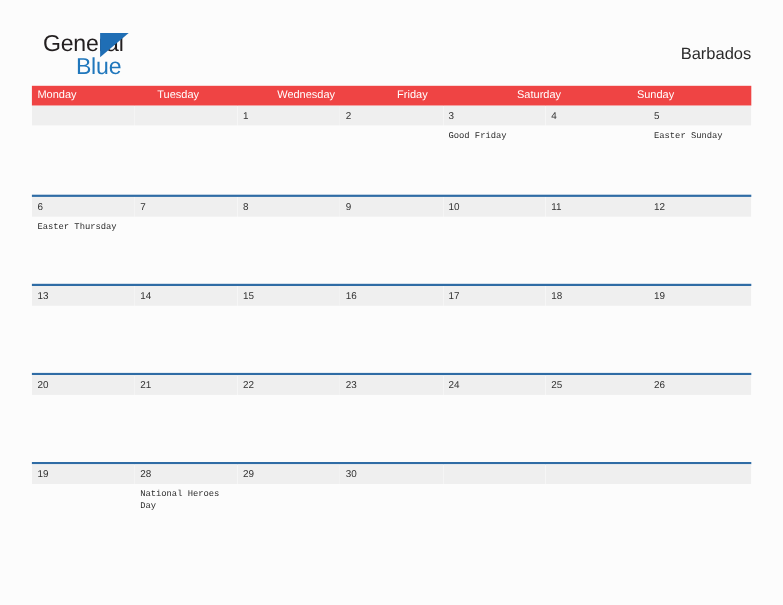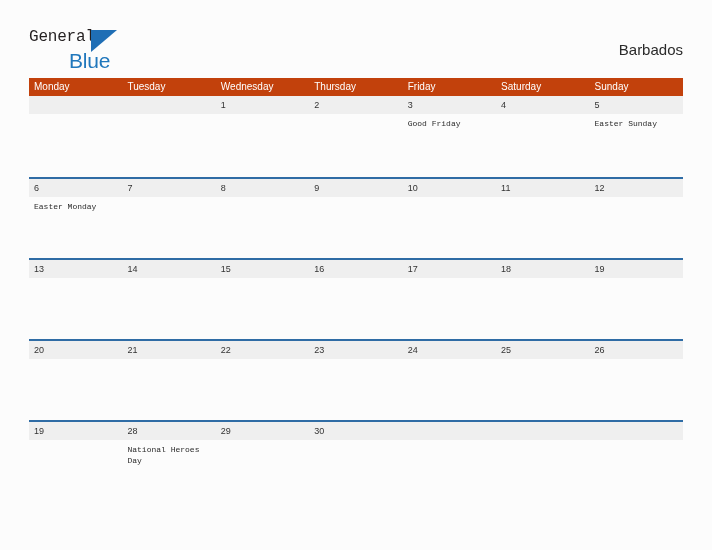--- a/index.html
+++ b/index.html
@@ -26,26 +26,26 @@
 
   .logo {
     position: absolute;
     left: 29px;
     top: 28px;
     width: 150px;
     height: 46px;
   }
   .logo-general {
     position: absolute;
-    left: 0;
+    left: 10px;
     top: 0;
-    font-size: 16px;
+    font-size: 21px;
     letter-spacing: -0.2px;
     color: #231f20;
-    font-family: Liberation Mono, monospace;
+    font-family: Liberation Sans, sans-serif;
   }
   .logo-tri {
     position: absolute;
     left: 62px;
     top: 2px;
     width: 0;
     height: 0;
     border-left: 26px solid #1f6eb5;
     border-bottom: 22px solid transparent;
   }
@@ -84,21 +84,21 @@
   
   .calendar {
     position: absolute;
     left: 29px;
     top: 78px;
     width: 654px;
   }
 
   .weekdays {
     display: flex;
-    background: #c2410c;
+    background: #ef4444;
     height: 18px;
   }
   .weekday {
     flex: 1 1 0;
     color: #ffffff;
     font-size: 10px;
     line-height: 18px;
     padding-left: 5px;
     box-sizing: border-box;
     font-family: "Liberation Sans", sans-serif;
@@ -165,21 +165,20 @@
 
   <div class="country">Barbados</div>
 
 </div>
 
 <div class="calendar">
   <div class="weekdays" id="weekday-row">
       <div class="weekday">Monday</div>
       <div class="weekday">Tuesday</div>
       <div class="weekday">Wednesday</div>
-      <div class="weekday">Thursday</div>
       <div class="weekday">Friday</div>
       <div class="weekday">Saturday</div>
       <div class="weekday">Sunday</div>
     </div>
   <div id="weeks-container">
       <div class="week">
         <div class="daycell empty">
           <div class="date-band">
             <span class="date-num"></span>
           </div>
@@ -220,21 +219,21 @@
             <div class="event">Easter Sunday</div>
           </div>
         </div>
       </div>
       <div class="week">
         <div class="daycell">
           <div class="date-band">
             <span class="date-num">6</span>
           </div>
           <div class="events">
-            <div class="event">Easter Monday</div>
+            <div class="event">Easter Thursday</div>
           </div>
         </div>
         <div class="daycell">
           <div class="date-band">
             <span class="date-num">7</span>
           </div>
         </div>
         <div class="daycell">
           <div class="date-band">
             <span class="date-num">8</span>

